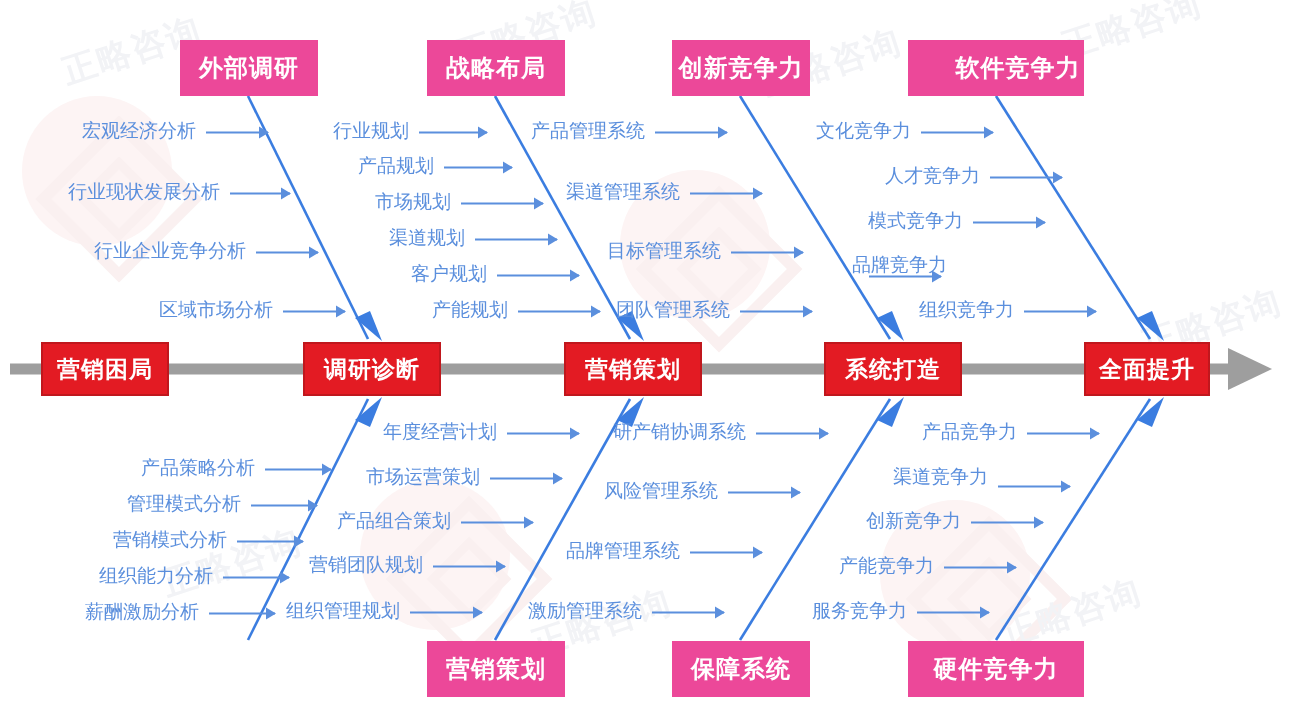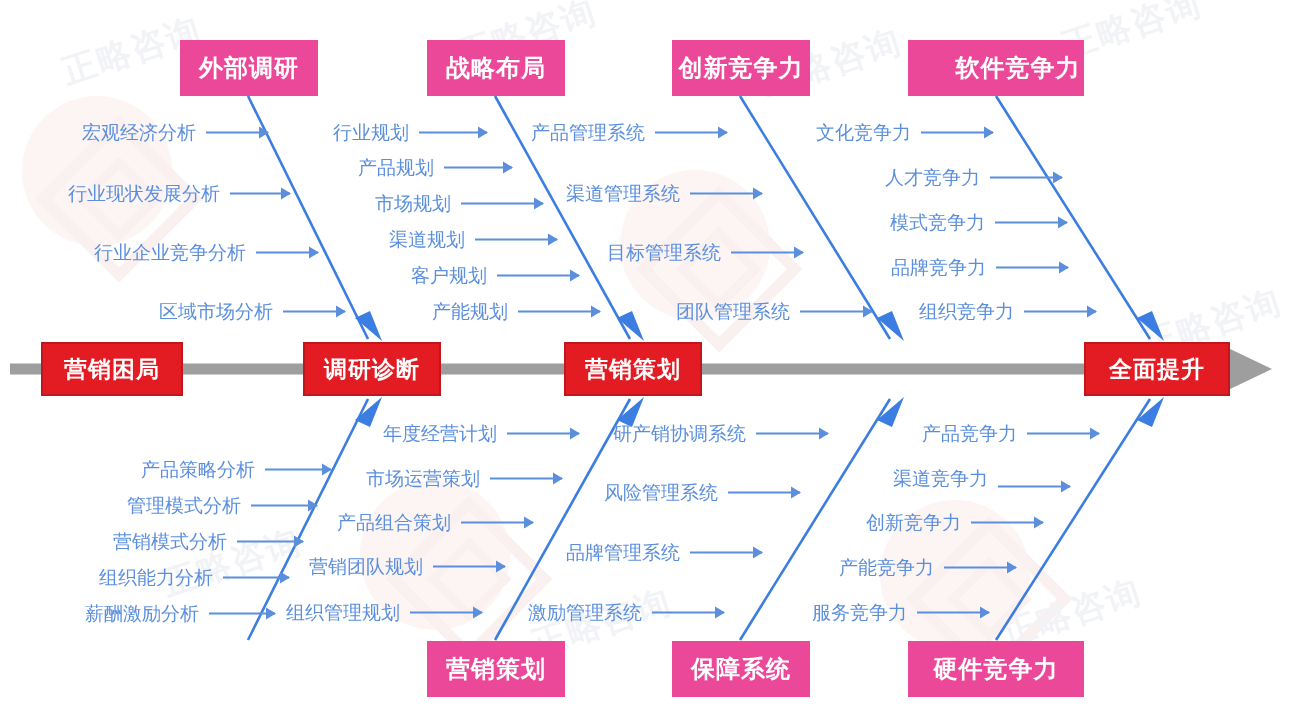--- a/index.html
+++ b/index.html
@@ -80,20 +80,21 @@
   .cause{
     position:absolute;
     display:flex;
     align-items:center;
     white-space:nowrap;
     color:#5b8fdd;
     font-size:19px;
     font-weight:400;
     z-index:4;
     transform:translateY(-50%);
+    font-family:Liberation Mono, monospace;
   }
   .cause.ralign{justify-content:flex-end;}
   .cause .txt{line-height:1;}
   .cause .arrow{
     display:inline-block;
     position:relative;
     height:2px;
     background:#5b8fdd;
     margin-left:10px;
     flex:none;
@@ -157,30 +158,33 @@
       <line x1="996" y1="640" x2="1150" y2="399"></line>
     </g>
     <g fill="#3b7de0">
       <polygon points="355,420 382,397 370,427"></polygon>
       <polygon points="617,420 644,397 632,427"></polygon>
       <polygon points="877,420 904,397 892,427"></polygon>
       <polygon points="1137,420 1164,397 1152,427"></polygon>
     </g>
   </svg>
 
-  <div class="spine-box" style="left:41px;top:342px;width:142px;">
+  <div class="spine-box" style="left:41px;top:342px;width:128px;">
     <span>营销困局</span>
   </div>
   <div class="spine-box" style="left:303px;top:342px;width:138px;">
     <span>调研诊断</span>
   </div>
   <div class="spine-box" style="left:564px;top:342px;width:138px;">
     <span>营销策划</span>
   </div>
-  <div class="spine-box" style="left:1084px;top:342px;width:146px;">
+  <div class="spine-box" style="left:824px;top:342px;width:138px;">
+    <span>系统打造</span>
+  </div>
+  <div class="spine-box" style="left:1084px;top:342px;width:126px;">
     <span>全面提升</span>
   </div>
 
   <div class="cat-box" style="left:180px;top:40px;width:138px;">
     <span>外部调研</span>
   </div>
   <div class="cat-box" style="left:427px;top:40px;width:138px;">
     <span>战略布局</span>
   </div>
   <div class="cat-box" style="left:672px;top:40px;width:138px;">
@@ -247,38 +251,38 @@
     <span class="arrow" style="width:72px;"></span>
   </div>
   <div class="cause" style="left:566px;top:193px;">
     <span class="txt">渠道管理系统</span>
     <span class="arrow" style="width:72px;"></span>
   </div>
   <div class="cause" style="left:607px;top:252px;">
     <span class="txt">目标管理系统</span>
     <span class="arrow" style="width:72px;"></span>
   </div>
-  <div class="cause" style="left:676px;top:311px;">
+  <div class="cause" style="left:616px;top:311px;">
     <span class="txt">团队管理系统</span>
     <span class="arrow" style="width:72px;"></span>
   </div>
 
   <div class="cause" style="left:816px;top:132px;">
     <span class="txt">文化竞争力</span>
     <span class="arrow" style="width:72px;"></span>
   </div>
   <div class="cause" style="left:841px;top:177px;margin-left:44px;">
     <span class="txt">人才竞争力</span>
     <span class="arrow" style="width:72px;"></span>
   </div>
-  <div class="cause" style="left:890px;top:222px;">
+  <div class="cause" style="left:868px;top:222px;">
     <span class="txt">模式竞争力</span>
     <span class="arrow" style="width:72px;"></span>
   </div>
-  <div class="cause" style="left:891px;top:267px;">
+  <div class="cause" style="left:852px;top:267px;flex-direction:column;">
     <span class="txt">品牌竞争力</span>
     <span class="arrow" style="width:72px;"></span>
   </div>
   <div class="cause" style="left:919px;top:311px;">
     <span class="txt">组织竞争力</span>
     <span class="arrow" style="width:72px;"></span>
   </div>
 
   <div class="cause ralign" style="left:0px;top:469px;width:331px;">
     <span class="txt">产品策略分析</span>

